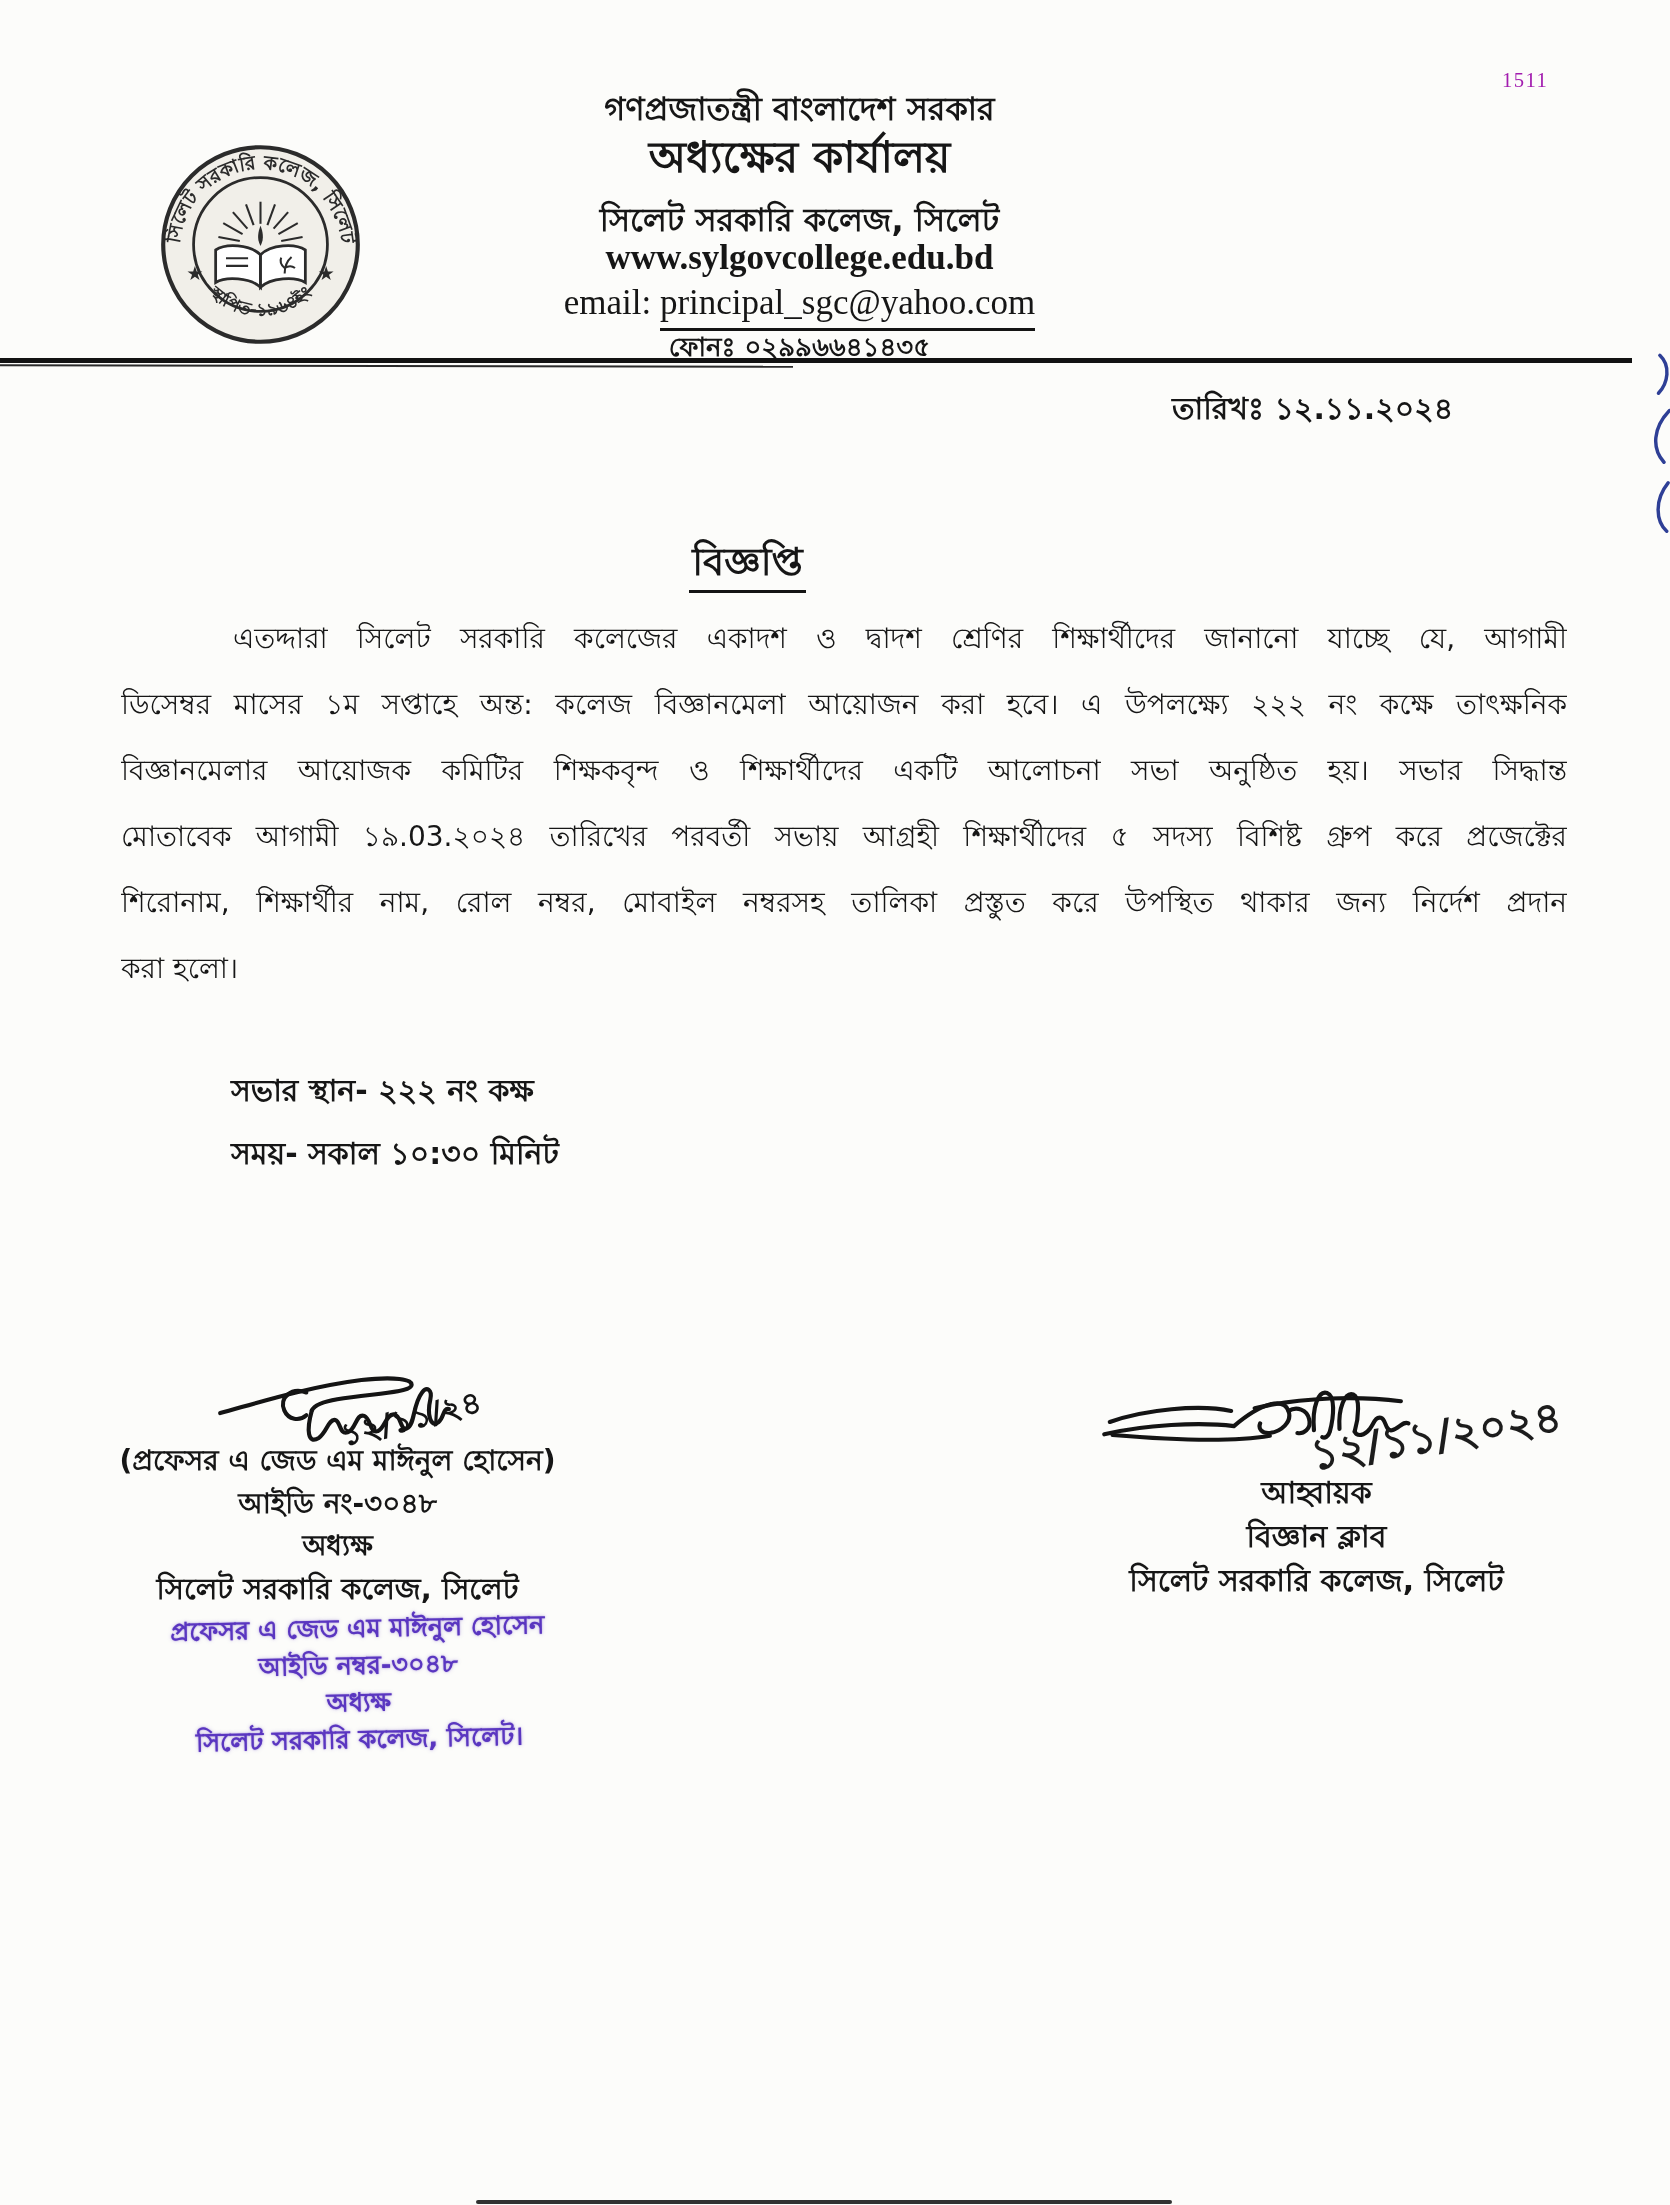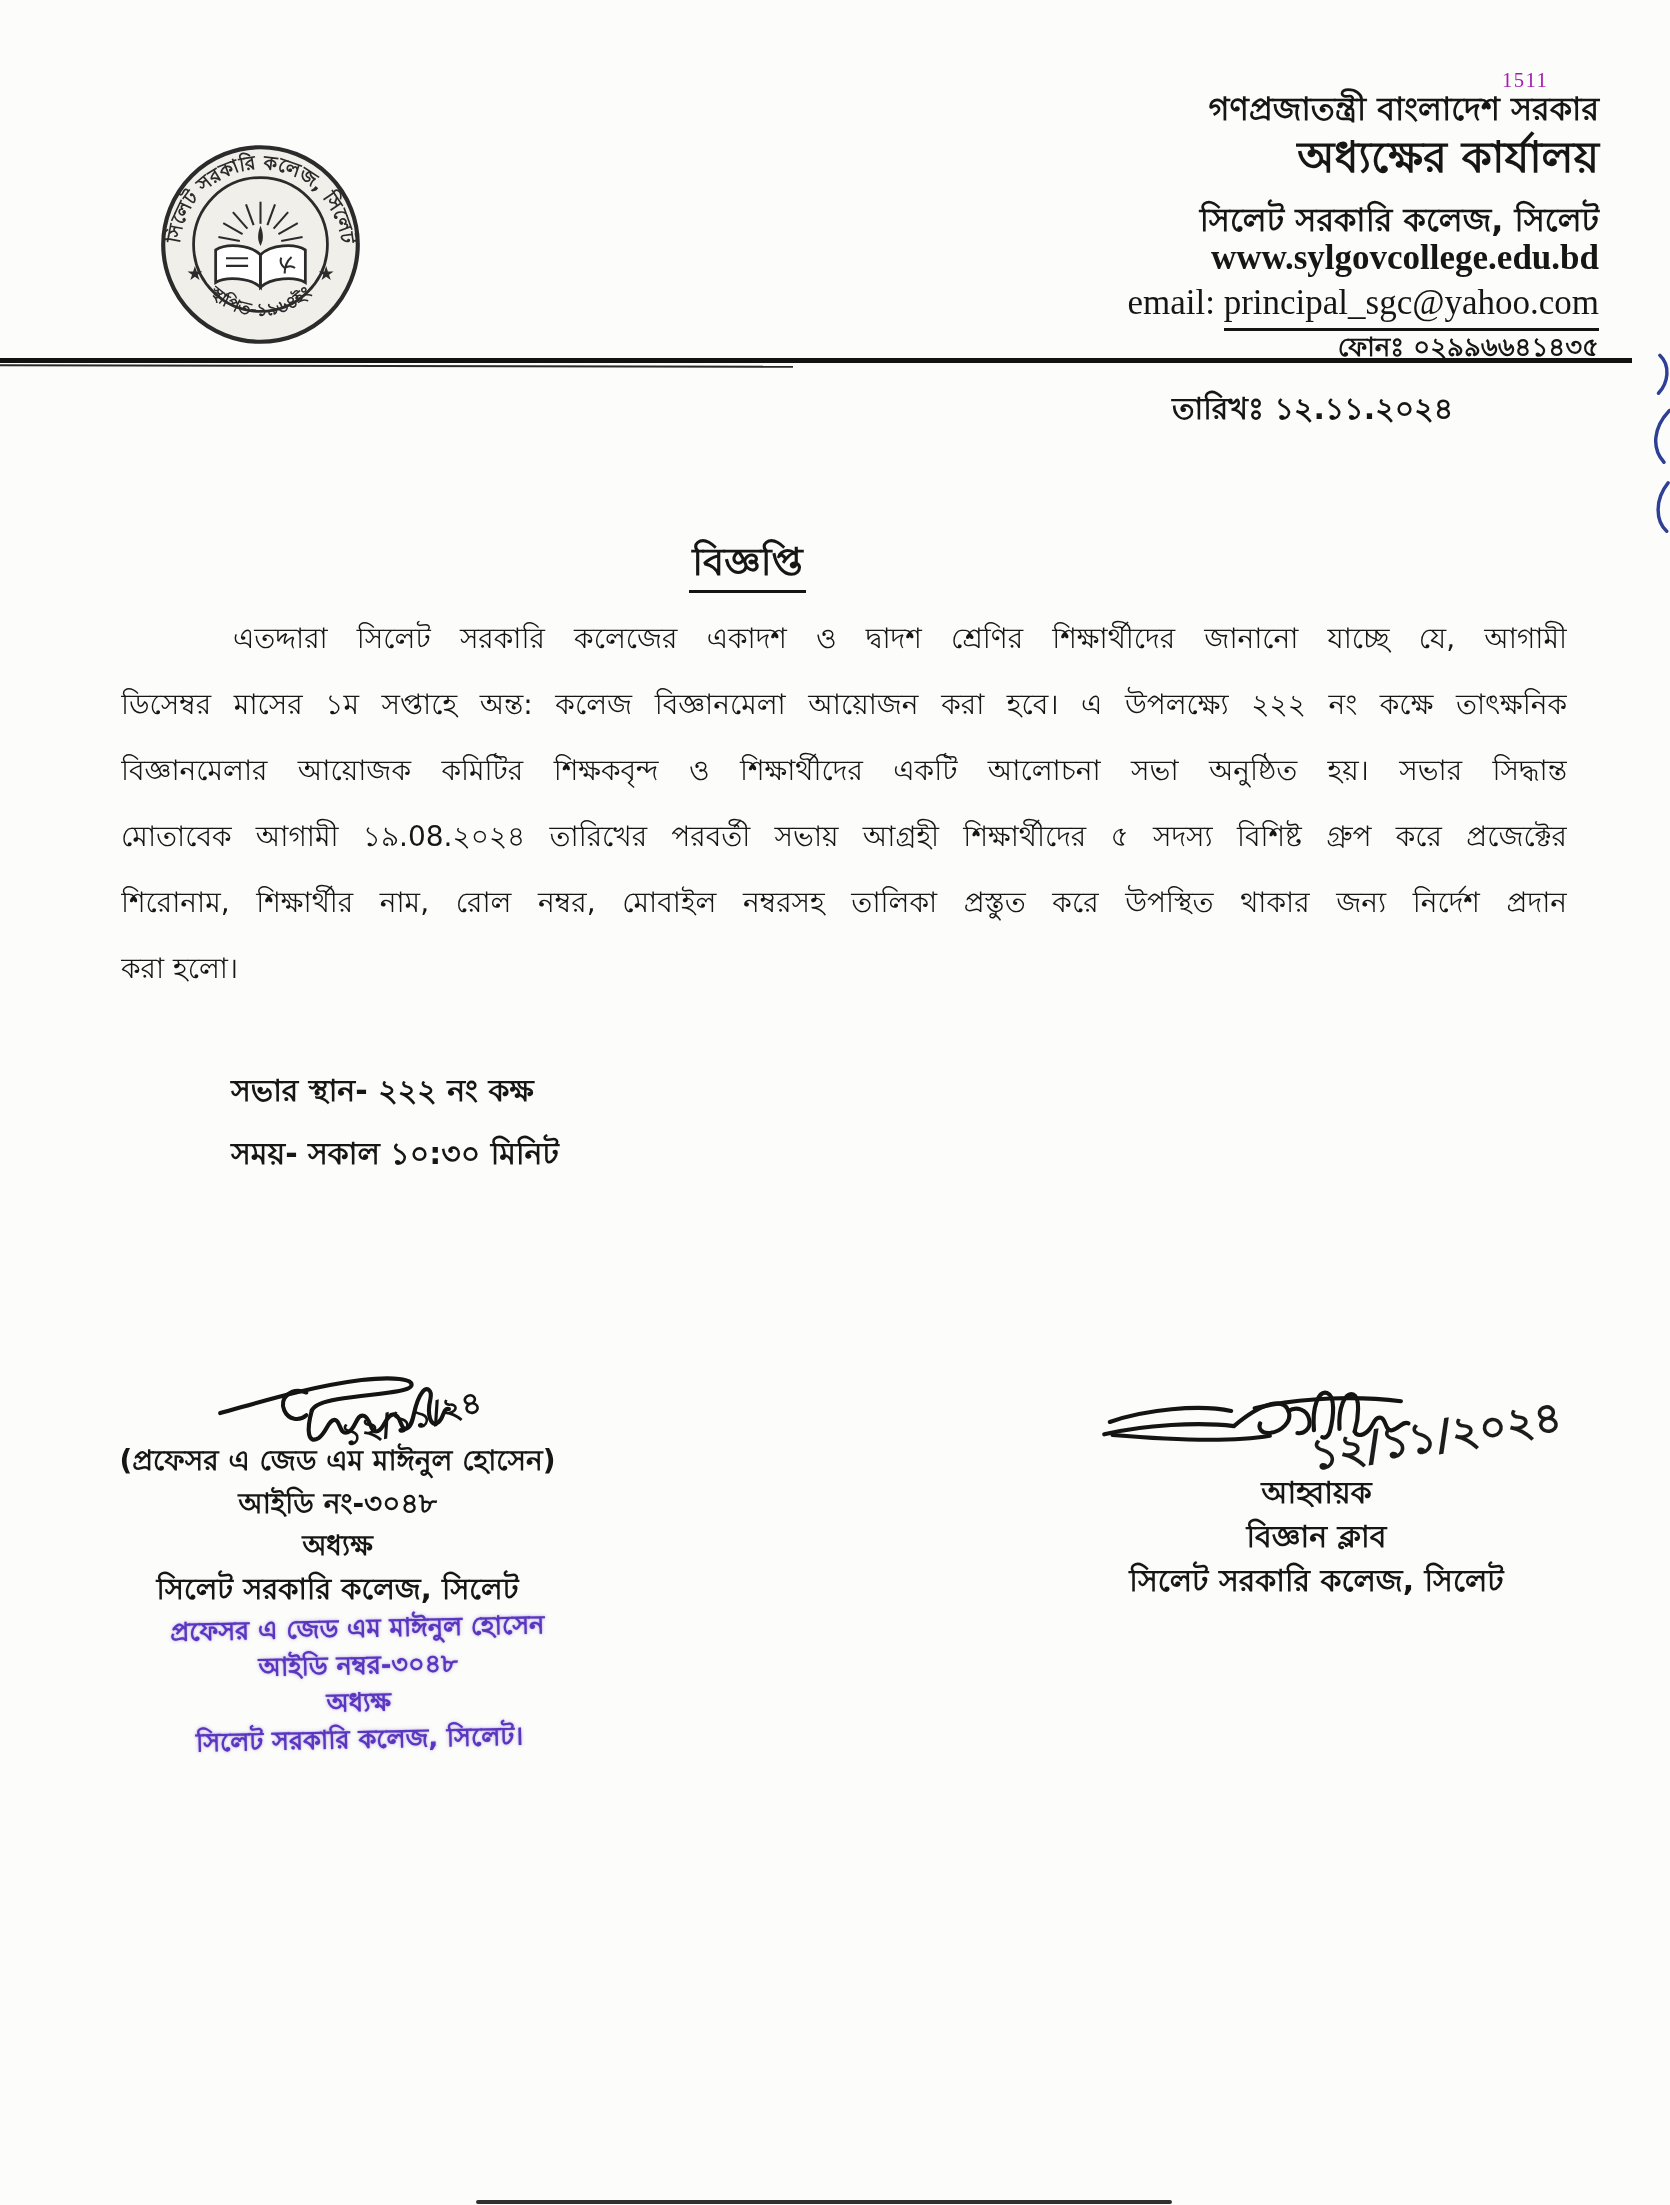--- a/index.html
+++ b/index.html
@@ -6,21 +6,21 @@
   .page{
     position:relative;
     width:1670px;height:2205px;
     background:#fcfcfa;
     overflow:hidden;
     font-family:"DejaVu Sans",sans-serif;
     color:#161616;
   }
   .abs{position:absolute;}
   
-  .hline{left:0;width:1599px;text-align:right;white-space:nowrap;}
+  .hline{left:0;width:1599px;text-align:center;white-space:nowrap;}
   .h-gov{top:84px;font-size:32px;font-weight:700;}
   .h-office{top:125px;font-size:43px;font-weight:700;}
   .h-college{top:195px;font-size:32px;font-weight:700;}
   .h-www{top:238px;font-size:35px;font-weight:700;font-family:"Liberation Serif",serif;}
   .h-email{top:283px;font-size:35px;font-family:"Liberation Serif",serif;}
   .h-email .addr{border-bottom:3.4px solid #141414;padding-bottom:6px;}
   .h-phone{top:327px;font-size:26px;font-weight:700;}
   .refnum{top:69px;left:1502px;font-size:20.7px;font-family:"Liberation Serif",serif;letter-spacing:1.4px;color:#a21caf;}
   .rule{top:358px;left:0;width:1632px;height:4.8px;background:#121212;}
   .rule2{top:365px;left:0;width:793px;height:2.1px;background:#2a2a2a;transform:rotate(.1deg);}
@@ -116,21 +116,21 @@
   <div class="abs dateline">তারিখঃ ১২.১১.২০২৪</div>
 
   <div class="abs title-wrap">
     <span>বিজ্ঞপ্তি</span>
   </div>
 
   <div class="abs bodytxt">
     <div class="bline first">এতদ্দারা সিলেট সরকারি কলেজের একাদশ ও দ্বাদশ শ্রেণির শিক্ষার্থীদের জানানো যাচ্ছে যে, আগামী</div>
     <div class="bline">ডিসেম্বর মাসের ১ম সপ্তাহে অন্ত: কলেজ বিজ্ঞানমেলা আয়োজন করা হবে। এ উপলক্ষ্যে ২২২ নং কক্ষে তাৎক্ষনিক</div>
     <div class="bline">বিজ্ঞানমেলার আয়োজক কমিটির শিক্ষকবৃন্দ ও শিক্ষার্থীদের একটি আলোচনা সভা অনুষ্ঠিত হয়। সভার সিদ্ধান্ত</div>
-    <div class="bline">মোতাবেক আগামী ১৯.08.২০২৪ তারিখের পরবর্তী সভায় আগ্রহী শিক্ষার্থীদের ৫ সদস্য বিশিষ্ট গ্রুপ করে প্রজেক্টের</div>
+    <div class="bline">মোতাবেক আগামী ১৯.03.২০২৪ তারিখের পরবর্তী সভায় আগ্রহী শিক্ষার্থীদের ৫ সদস্য বিশিষ্ট গ্রুপ করে প্রজেক্টের</div>
     <div class="bline">শিরোনাম, শিক্ষার্থীর নাম, রোল নম্বর, মোবাইল নম্বরসহ তালিকা প্রস্তুত করে উপস্থিত থাকার জন্য নির্দেশ প্রদান</div>
     <div class="bline last">করা হলো।</div>
   </div>
 
   <div class="abs mline venue">সভার স্থান- ২২২ নং কক্ষ</div>
   <div class="abs mline mtime">সময়- সকাল ১০:৩০ মিনিট</div>
 
   <svg class="abs sigsvg" style="left:203px;top:1344px;" width="372" height="121" viewBox="0 0 540 175">
     <g fill="none" stroke="#141414" stroke-width="6" stroke-linecap="round">
       <path d="M 25,100 C 70,88 150,62 230,52 C 275,47 308,50 302,61 C 296,71 240,72 195,80 C 172,84 161,90 158,96"></path>

